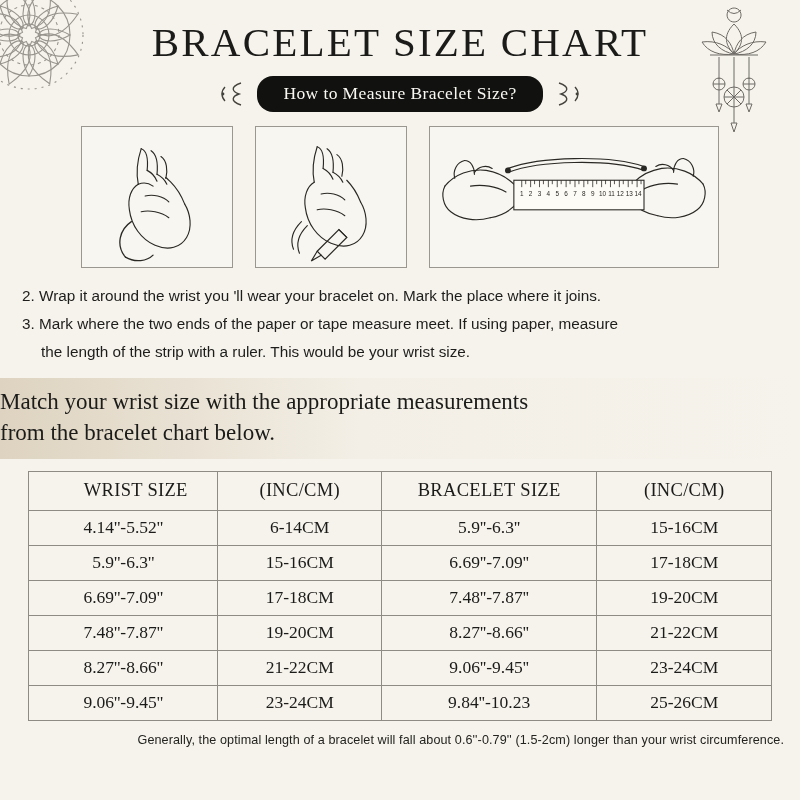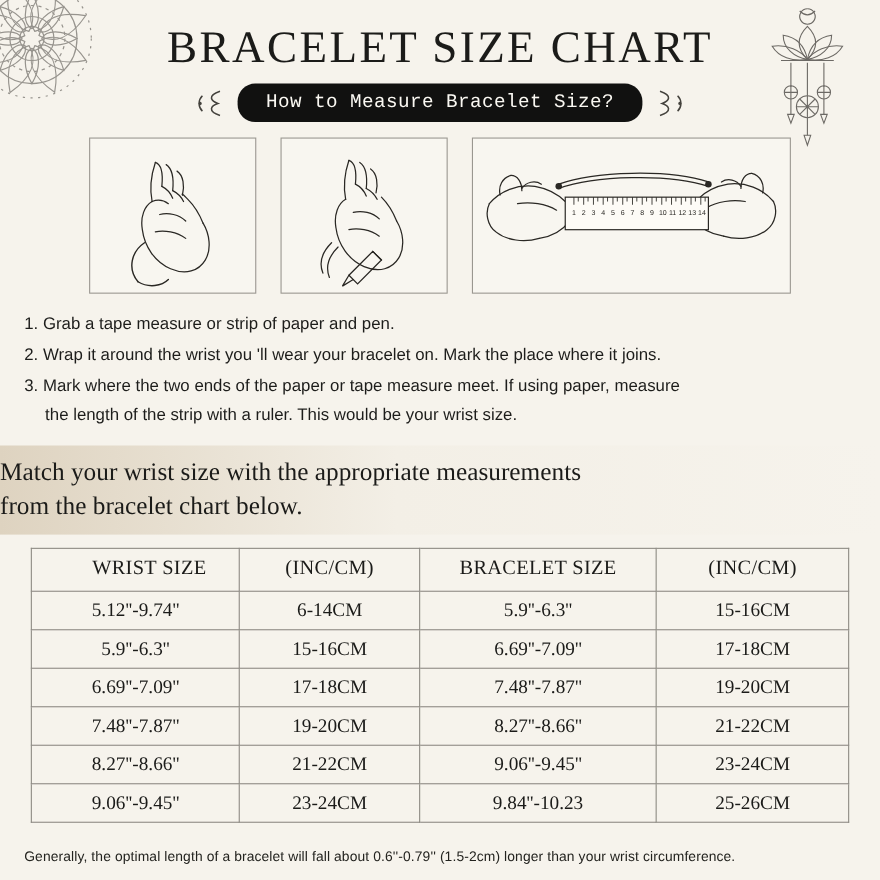--- a/index.html
+++ b/index.html
@@ -57,21 +57,21 @@
     align-items: center;
     justify-content: center;
     gap: 12px;
     margin-top: 10px;
   }
   .pill {
     background: #111110;
     color: #faf8f2;
     border-radius: 16px;
     padding: 7px 26px 8px;
-    font-family: Liberation Mono, monospace;
+    font-family: Liberation Serif, serif;
     font-size: 17.5px;
     letter-spacing: .4px;
     white-space: nowrap;
   }
   .flourish {
     width: 26px;
     height: 30px;
     opacity: .85;
   }
 
@@ -131,24 +131,25 @@
     white-space: nowrap;
   }
   thead th { font-size: 18.5px; padding: 8px 2px 9px; letter-spacing: .3px; }
   .col-a { width: 25.5%; padding-left: 27px; }
   .col-b { width: 22%; }
   .col-c { width: 29%; text-align: center; }
   .col-d { width: 23.5%; }
 
   
   .footnote {
-    margin: 24px 16px 0 22px;
+    margin: 12px 16px 0 22px;
     font-size: 12.6px;
     color: #23231f;
     letter-spacing: .1px;
+    text-align: right;
   }
 </style>
 </head>
 <body>
 
 <div class="page">
 
   <svg class="mandala" viewBox="0 0 150 150">
     <g fill="none" stroke="#4a4742" stroke-width="1.1">
       <circle cx="75" cy="75" r="11"></circle>
@@ -341,21 +342,20 @@
             <text x="183" y="70">11</text>
             <text x="192" y="70">12</text>
           <text x="201" y="70">13</text>
             <text x="210" y="70">14</text>
         </g>
       </g>
     </svg>
   </div>
 
   <div class="steps">
-    <div>1. Grab a tape measure or strip of paper and pen.</div>
     <div>2. Wrap it around the wrist you 'll wear your bracelet on. Mark the place where it joins.</div>
     <div>3. Mark where the two ends of the paper or tape measure meet. If using paper, measure</div>
     <div class="step-indent">the length of the strip with a ruler. This would be your wrist size.</div>
   </div>
 
   <div class="band">
     <div>Match your wrist size with the appropriate measurements</div>
     <div>from the bracelet chart below.</div>
   </div>
 
@@ -364,21 +364,21 @@
       <thead>
         <tr>
           <th class="col-a" colspan="1">WRIST SIZE</th>
           <th class="col-b">(INC/CM)</th>
           <th class="col-c">BRACELET SIZE</th>
           <th class="col-d">(INC/CM)</th>
         </tr>
       </thead>
       <tbody>
         <tr>
-          <td>5.12''-9.74''</td>
+          <td>4.14''-5.52''</td>
           <td>6-14CM</td>
           <td>5.9''-6.3''</td>
           <td>15-16CM</td>
         </tr>
         <tr>
           <td>5.9''-6.3''</td>
           <td>15-16CM</td>
           <td>6.69''-7.09''</td>
           <td>17-18CM</td>
         </tr>

